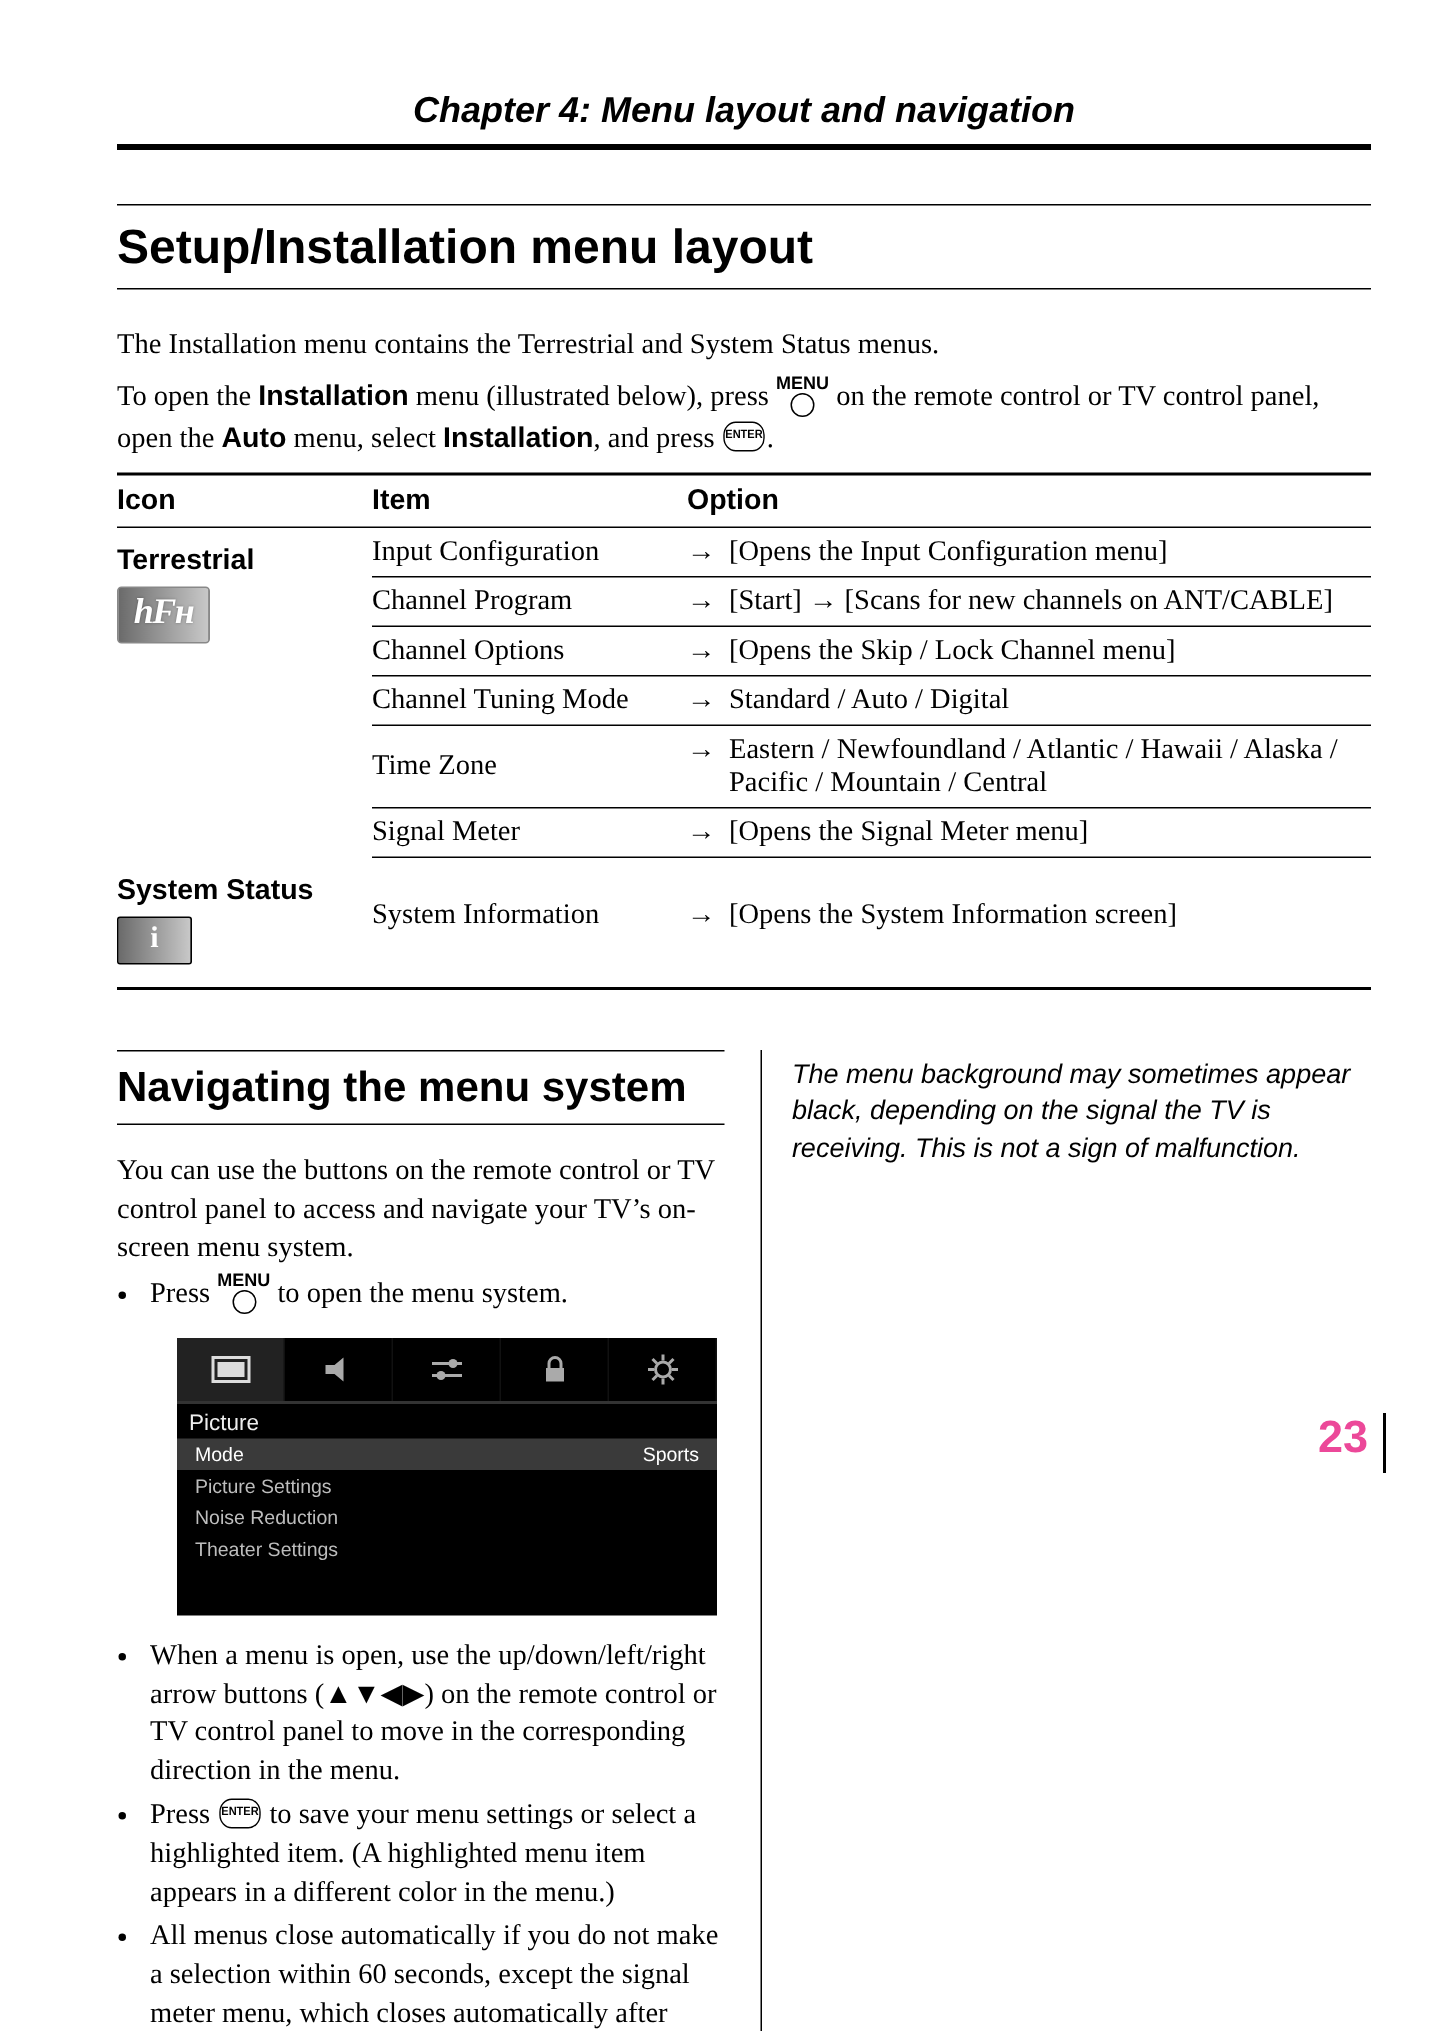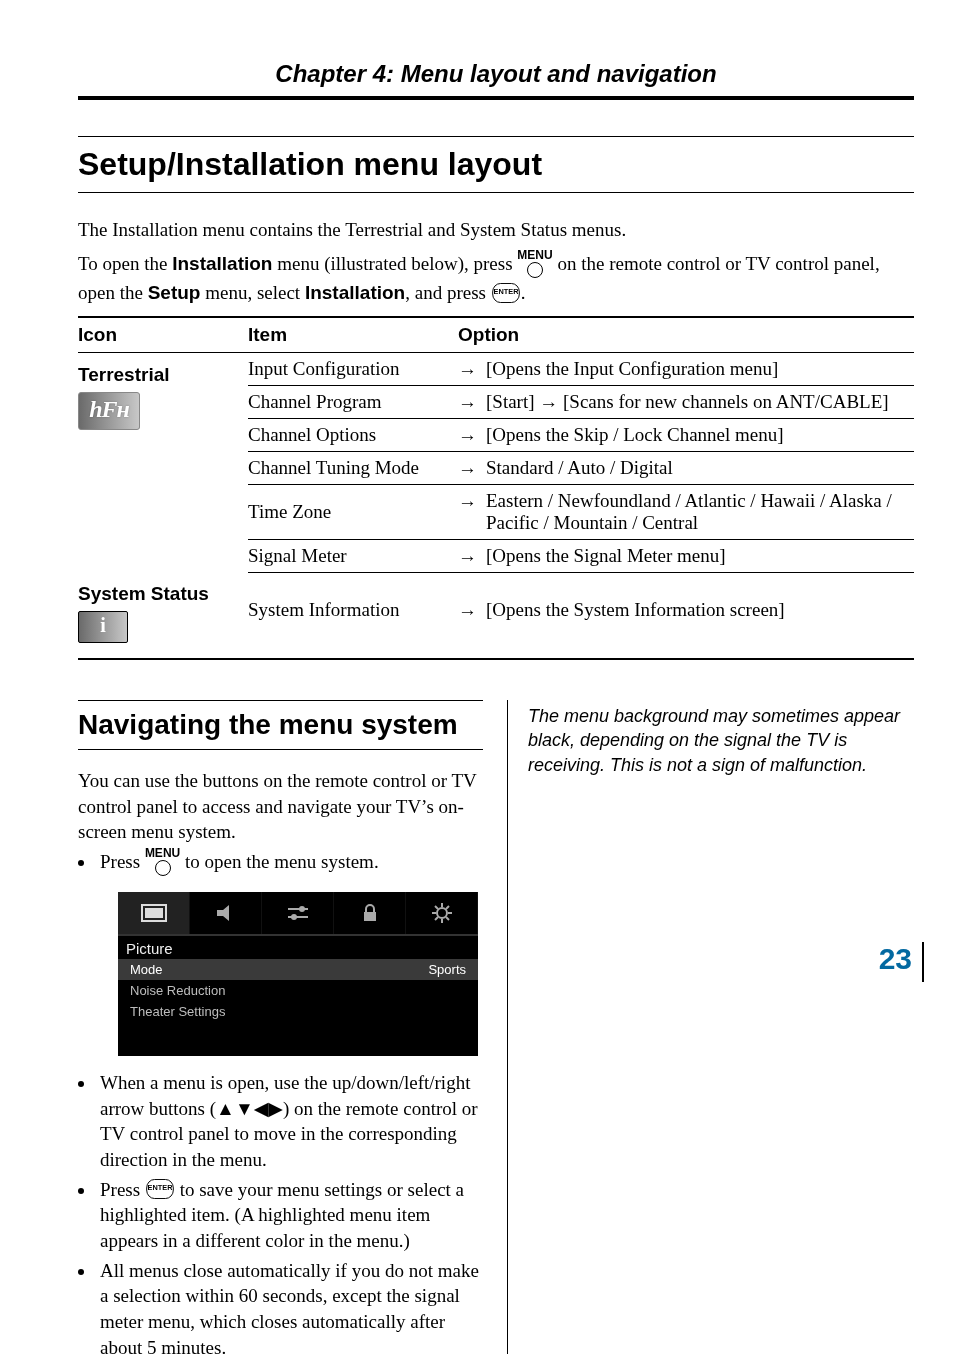--- a/index.html
+++ b/index.html
@@ -236,21 +236,21 @@
   }
   .menu-row.highlight { background: #3a3a3a; color: #fff; }
 
   .page-num {
     position: absolute;
     right: 60px;
     bottom: 46px;
     font-family: Arial, Helvetica, sans-serif;
     font-weight: bold;
     font-size: 30px;
-    color: #0369a1;
+    color: #ec4899;
   }
   .side-rule {
     position: absolute;
     right: 48px;
     bottom: 40px;
     width: 2px;
     height: 40px;
     background: #000;
   }
 </style>
@@ -262,21 +262,21 @@
   <div class="chapter-title">Chapter 4: Menu layout and navigation</div>
   <hr class="chapter-hr">
 
   <div class="h1">Setup/Installation menu layout</div>
 
   <div class="body-text">The Installation menu contains the Terrestrial and System Status menus.</div>
 
   <div class="body-text" style="margin-top:8px;">
     <span>To open the </span><span class="bold">Installation</span><span> menu (illustrated below), press </span>
     <span class="inline-icon icon-menu-btn"><span>MENU</span><span class="circ"></span></span>
-    <span> on the remote control or TV control panel, open the </span><span class="bold">Setup</span><span> menu, select </span><span class="bold">Installation</span><span>, and press </span>
+    <span> on the remote control or TV control panel, open the </span><span class="bold">Auto</span><span> menu, select </span><span class="bold">Installation</span><span>, and press </span>
     <span class="icon-enter-btn">ENTER</span><span>.</span>
   </div>
 
   <table class="layout" style="margin-top:10px;">
     <colgroup>
       <col class="icon-col">
         <col class="item-col">
         <col class="opt-arrow-col">
         <col>
     </colgroup>
@@ -395,20 +395,24 @@
                 </g>
               </svg>
           </div>
         </div>
         <div class="menu-section-title">Picture</div>
         <div class="menu-row highlight">
           <span>Mode</span>
           <span>Sports</span>
         </div>
         <div class="menu-row">
+          <span>Picture Settings</span>
+          <span></span>
+        </div>
+        <div class="menu-row">
           <span>Noise Reduction</span>
           <span></span>
         </div>
         <div class="menu-row">
           <span>Theater Settings</span>
           <span></span>
         </div>
       </div>
 
       <ul class="bullets">

